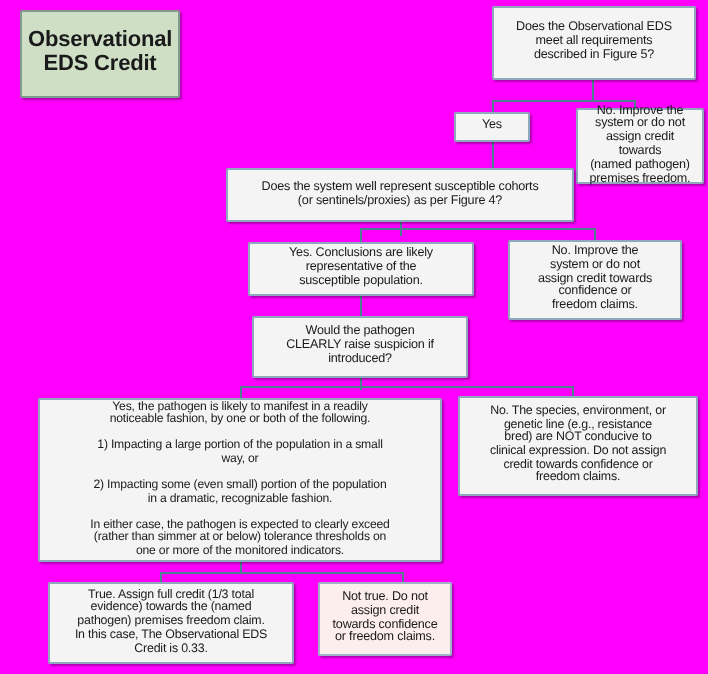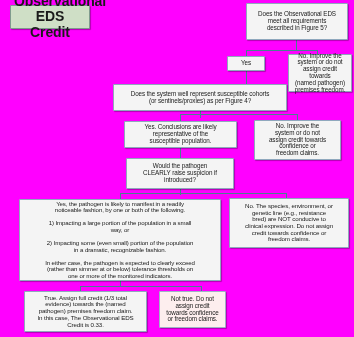--- a/index.html
+++ b/index.html
@@ -83,21 +83,21 @@
   <div class="connector v" style="left:180px; top:189px; height:6px;"></div>
   <div class="connector h" style="left:120px; top:193px; width:166px;"></div>
   <div class="connector v" style="left:120px; top:193px; height:6px;"></div>
   <div class="connector v" style="left:286px; top:193px; height:5px;"></div>
 
   <div class="connector v" style="left:120px; top:281px; height:6px;"></div>
   <div class="connector h" style="left:80px;  top:286px; width:122px;"></div>
   <div class="connector v" style="left:80px;  top:286px; height:5px;"></div>
   <div class="connector v" style="left:201px; top:286px; height:5px;"></div>
 
-  <div class="node n-start" style="left:10px; top:5px; width:80px; height:24px; font-size:14px; font-weight:bold;">
+  <div class="node n-start" style="left:10px; top:5px; width:80px; height:44px; font-size:11px; font-weight:bold;">
     <span class="txt">Observational
 EDS Credit</span>
   </div>
 
   <div class="node n-plain" style="left:246px; top:3px; width:102px; height:37px; font-size:6.3px;">
     <span class="txt">Does the Observational EDS
 meet all requirements
 described in Figure 5?</span>
   </div>
 

